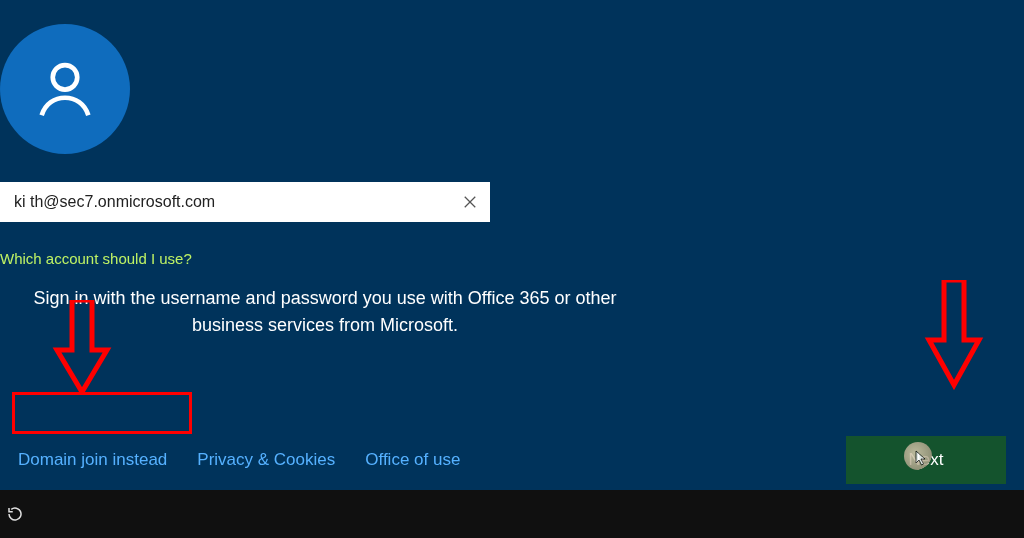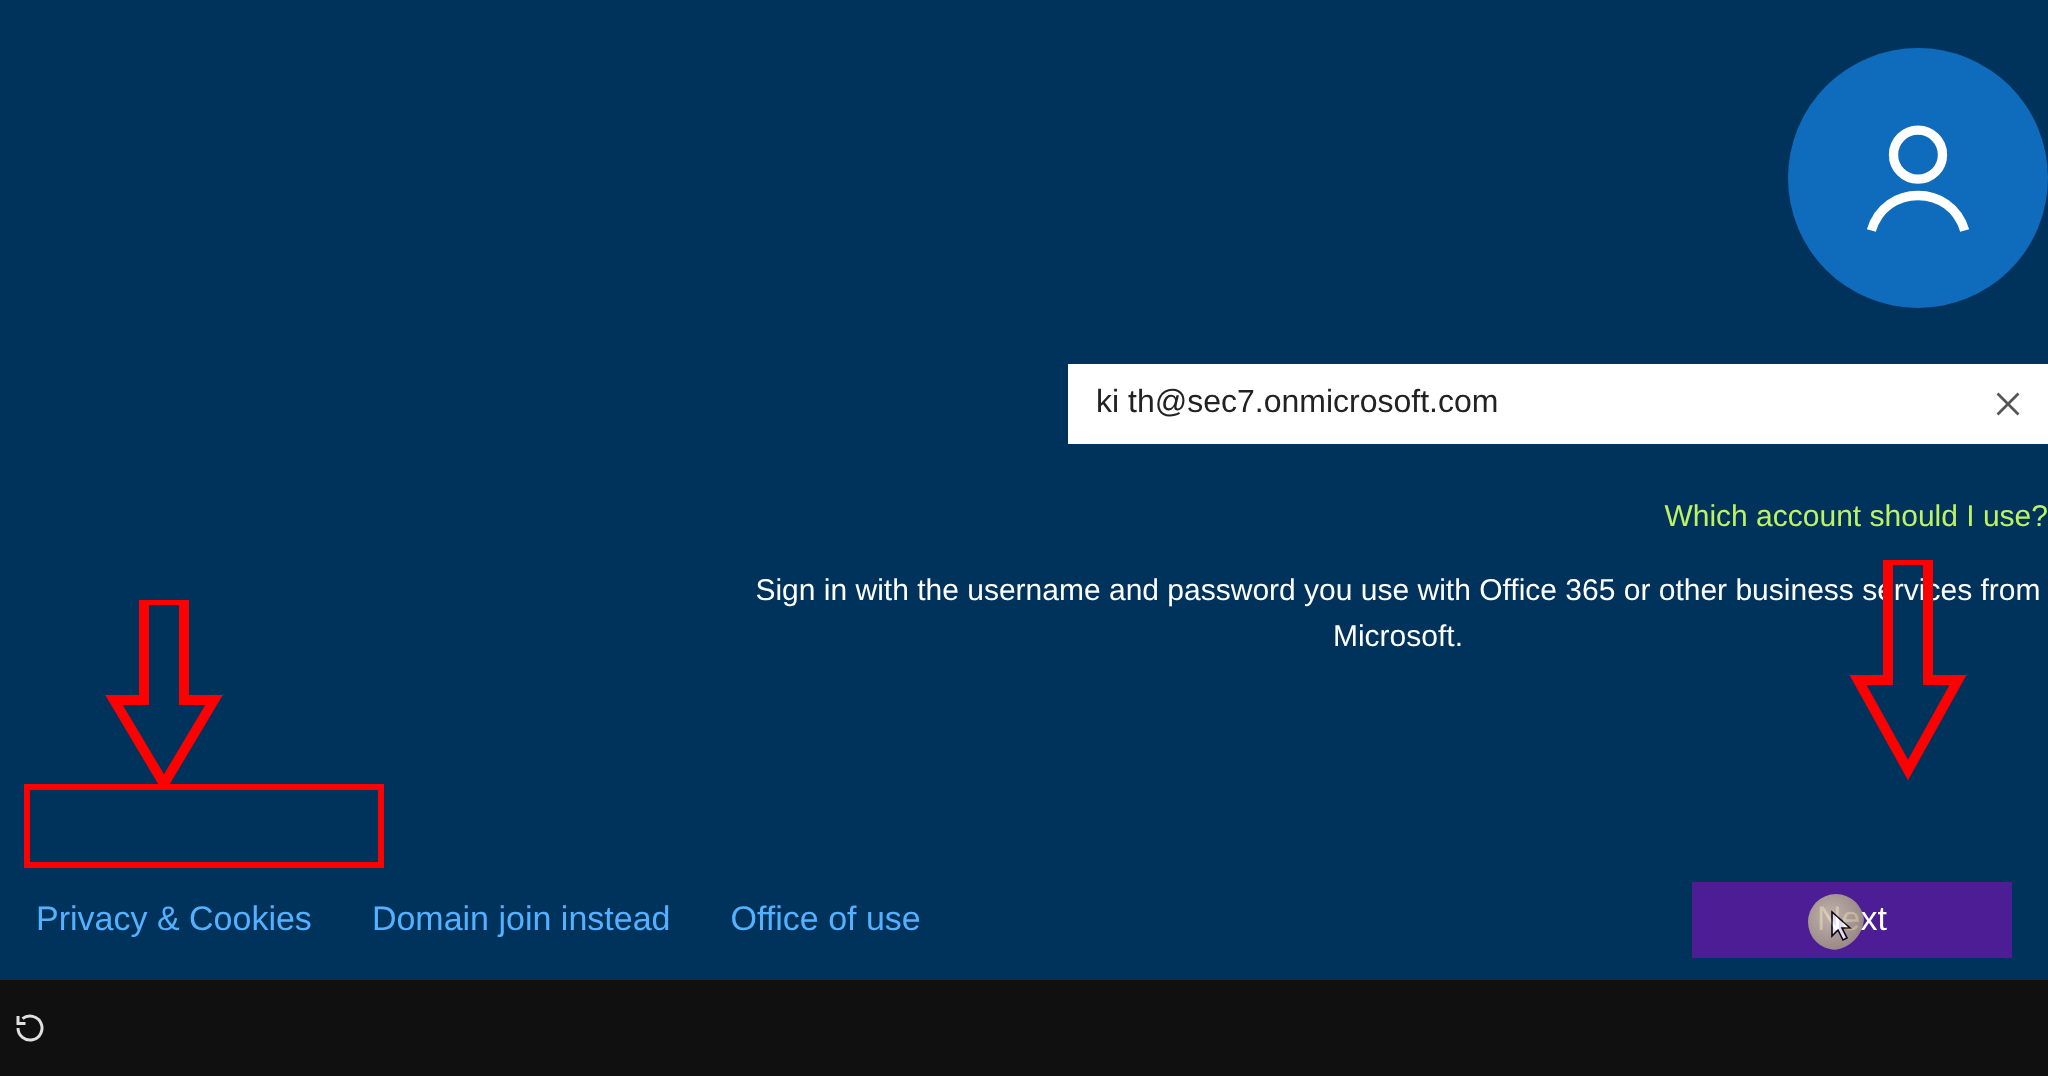--- a/index.html
+++ b/index.html
@@ -4,21 +4,21 @@
 <style>
   * { box-sizing: border-box; margin: 0; padding: 0; }
   html, body { width: 1024px; height: 538px; overflow: hidden; font-family: "Segoe UI", Arial, sans-serif; }
   body { background: #00335b; display: flex; flex-direction: column; }
 
   .main {
     flex: 1;
     position: relative;
     display: flex;
     flex-direction: column;
-    align-items: flex-end;
+    align-items: flex-start;
   }
 
   .avatar {
     width: 130px; height: 130px;
     background: #0f6cbd;
     border-radius: 50%;
     margin-top: 24px;
     display: flex; align-items: center; justify-content: center;
   }
   .avatar svg { width: 70px; height: 70px; }
@@ -49,21 +49,21 @@
 
   .q1 {
     margin-top: 28px;
     color: #bef264;
     font-size: 15px;
     font-weight: 400;
   }
   .q2 {
     margin-top: 18px;
     color: #ffffff;
-    font-size: 15px;
+    font-size: 18px;
     text-align: center;
     line-height: 1.5;
     max-width: 650px;
   }
 
   .bottom-row {
     position: absolute;
     left: 0; right: 0;
     bottom: 0;
     height: 60px;
@@ -73,22 +73,22 @@
   }
   .link {
     color: #55b1ff;
     font-size: 17px;
     margin-right: 30px;
     cursor: pointer;
   }
   .spacer { flex: 1; }
   .next-btn {
     width: 160px;
-    height: 38px;
-    background: #4c1d95;
+    height: 48px;
+    background: #14532d;
     color: #ffffff;
     display: flex;
     align-items: center;
     justify-content: center;
     font-size: 17px;
     cursor: pointer;
     position: relative;
   }
 
   
@@ -164,22 +164,22 @@
     </svg>
   </div>
   <div class="arrow arrow-right">
     <svg width="60" height="110" viewBox="0 0 60 110">
       <path d="M20 0 L20 60 L5 60 L30 105 L55 60 L40 60 L40 0 Z" fill="none" stroke="#ff0000" stroke-width="5"></path>
     </svg>
   </div>
   <div class="highlight hl-domain"></div>
 
   <div class="bottom-row">
+    <span class="link">Domain join instead</span>
     <span class="link">Privacy &amp; Cookies</span>
-    <span class="link">Domain join instead</span>
     <span class="link">Office of use</span>
     <div class="spacer"></div>
     <div class="next-btn">
       <span>Next</span>
       <div class="cursor-overlay">
         <svg viewBox="0 0 12 18">
           <path d="M1 1 L1 13 L4 10 L6.5 15 L8.5 14 L6 9 L10 9 Z" fill="#ffffff" stroke="#000" stroke-width="0.8"></path>
         </svg>
       </div>
     </div>

